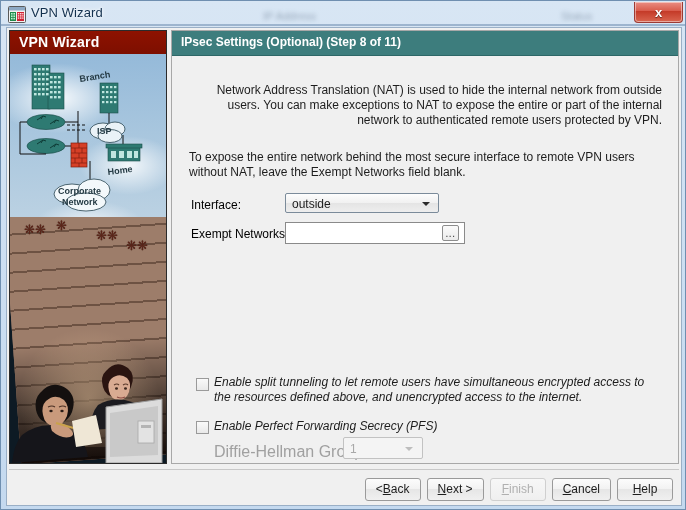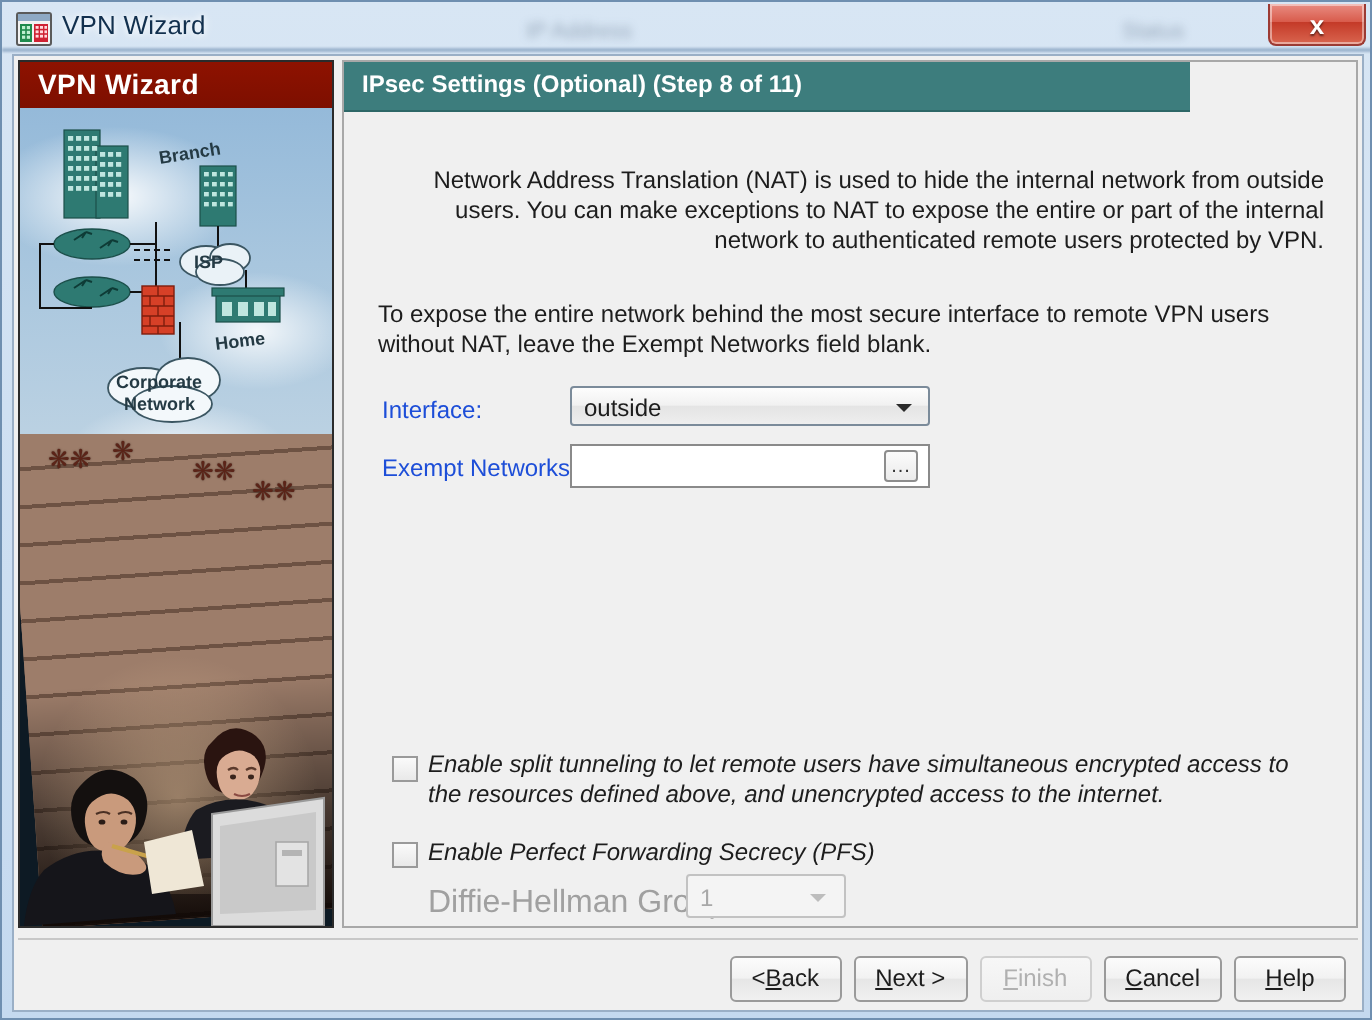--- a/index.html
+++ b/index.html
@@ -189,21 +189,21 @@
     position: absolute;
     left: 164px; top: 2px;
     width: 508px; height: 434px;
     box-sizing: border-box;
     background: #f0f0f0;
     border: 1px solid #a8a8a8;
   }
   #step-header {
     position: absolute;
     left: 0; top: 0;
-    width: 423px; height: 25px;
+    width: 506px; height: 25px;
     background: #3d7d7d;
     box-sizing: border-box;
     border-bottom: 1px solid #2d6767;
   }
   #step-title {
     position: absolute;
     left: 9px; top: 4px;
     color: #ffffff;
     font-size: 12px;
     font-weight: bold;
@@ -215,31 +215,31 @@
     color: #1d1d1d;
     font-size: 12px;
     line-height: 15px;
   }
   #para-1 { left: 17px; top: 40px; width: 473px; text-align: right; }
   #para-2 { left: 17px; top: 107px; width: 473px; }
 
   .field-label {
     position: absolute;
     font-size: 12px;
-    color: #1d4ed8;
+    color: #000000;
     white-space: nowrap;
   }
   #label-interface { left: 19px; top: 167px; }
   #label-exempt    { left: 19px; top: 196px; }
 
   
   #interface-combo {
     position: absolute;
     left: 113px; top: 162px;
-    width: 180px; height: 20px;
+    width: 154px; height: 20px;
     box-sizing: border-box;
     border: 1px solid #7b8b9a;
     border-radius: 2px;
     background: linear-gradient(to bottom, #fdfdfd 0%, #f1f1f1 48%, #e4e4e4 50%, #eeeeee 100%);
     cursor: pointer;
   }
   #interface-combo-value {
     position: absolute;
     left: 6px; top: 3px;
     font-size: 12px;

